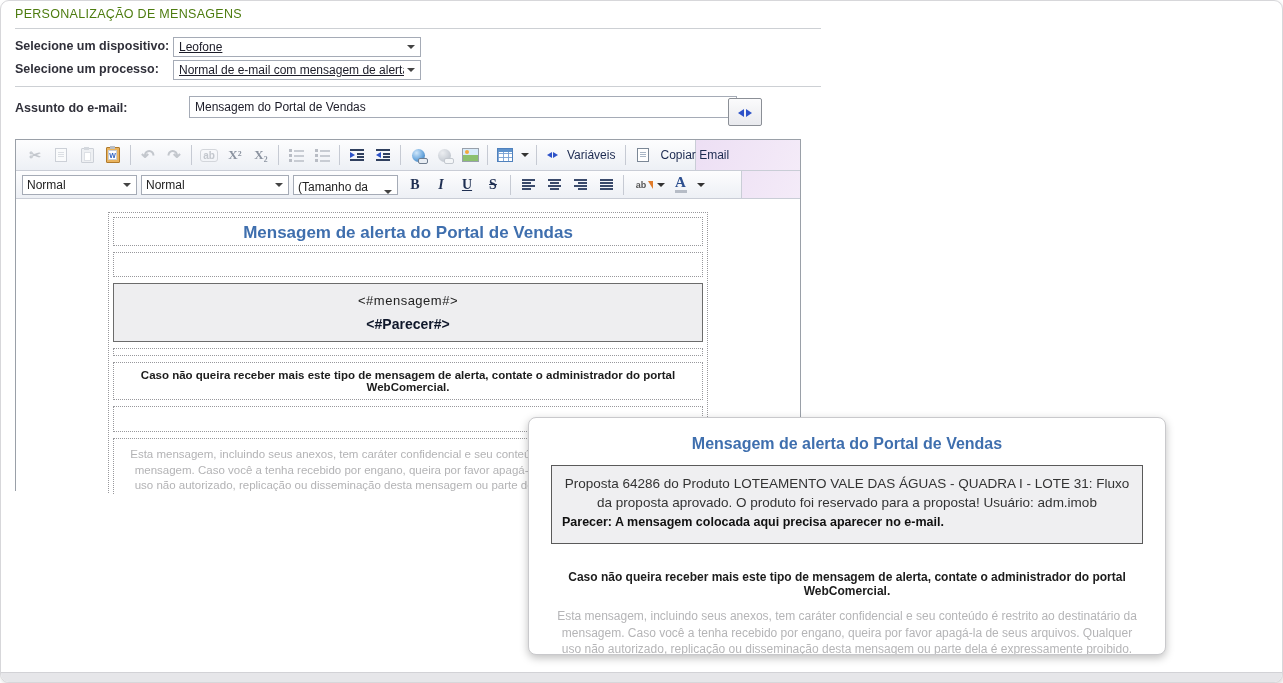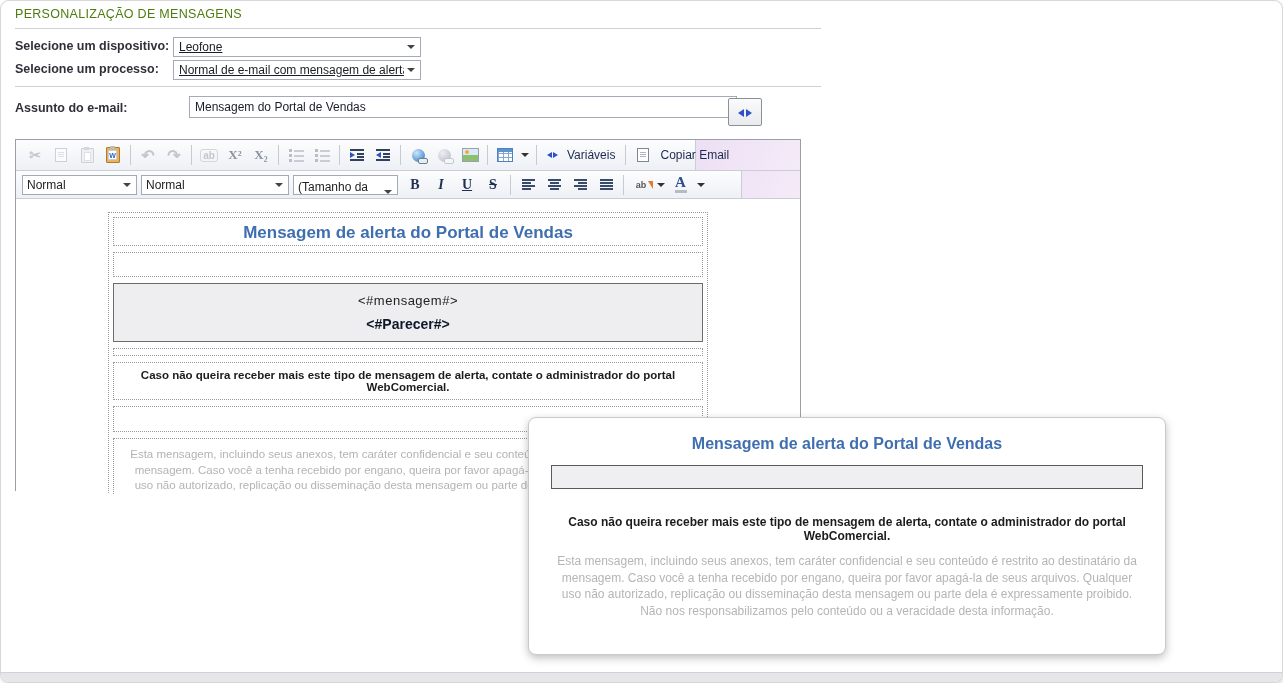--- a/index.html
+++ b/index.html
@@ -296,19 +296,21 @@
         <div class="row-dot unsub">Caso não queira receber mais este tipo de mensagem de alerta, contate o administrador do portal WebComercial.</div>
         <div class="row-dot empty2"></div>
         <div class="row-dot disc" style="margin-bottom:0;">Esta mensagem, incluindo seus anexos, tem caráter confidencial e seu conteúdo é restrito ao destinatário da mensagem. Caso você a tenha recebido por engano, queira por favor apagá-la de seus arquivos. Qualquer uso não autorizado, replicação ou disseminação desta mensagem ou parte dela é expressamente proibido. Não nos responsabilizamos pelo conteúdo ou a veracidade desta informação.</div>
       </div>
     </div>
   </div>
 
   <div class="abs popup">
     <div class="pp-title">Mensagem de alerta do Portal de Vendas</div>
     <div class="pp-box">
+      <div class="pp-msg">Proposta 64286 do Produto LOTEAMENTO VALE DAS ÁGUAS - QUADRA I - LOTE 31: Fluxo da proposta aprovado. O produto foi reservado para a proposta! Usuário: adm.imob</div>
+      <div class="pp-par">Parecer: A mensagem colocada aqui precisa aparecer no e-mail.</div>
     </div>
     <div class="pp-unsub">Caso não queira receber mais este tipo de mensagem de alerta, contate o administrador do portal WebComercial.</div>
     <div class="pp-disc">Esta mensagem, incluindo seus anexos, tem caráter confidencial e seu conteúdo é restrito ao destinatário da mensagem. Caso você a tenha recebido por engano, queira por favor apagá-la de seus arquivos. Qualquer uso não autorizado, replicação ou disseminação desta mensagem ou parte dela é expressamente proibido. Não nos responsabilizamos pelo conteúdo ou a veracidade desta informação.</div>
   </div>
 
   <div class="abs page-bottom"></div>
 </div>
 
 </body></html>

